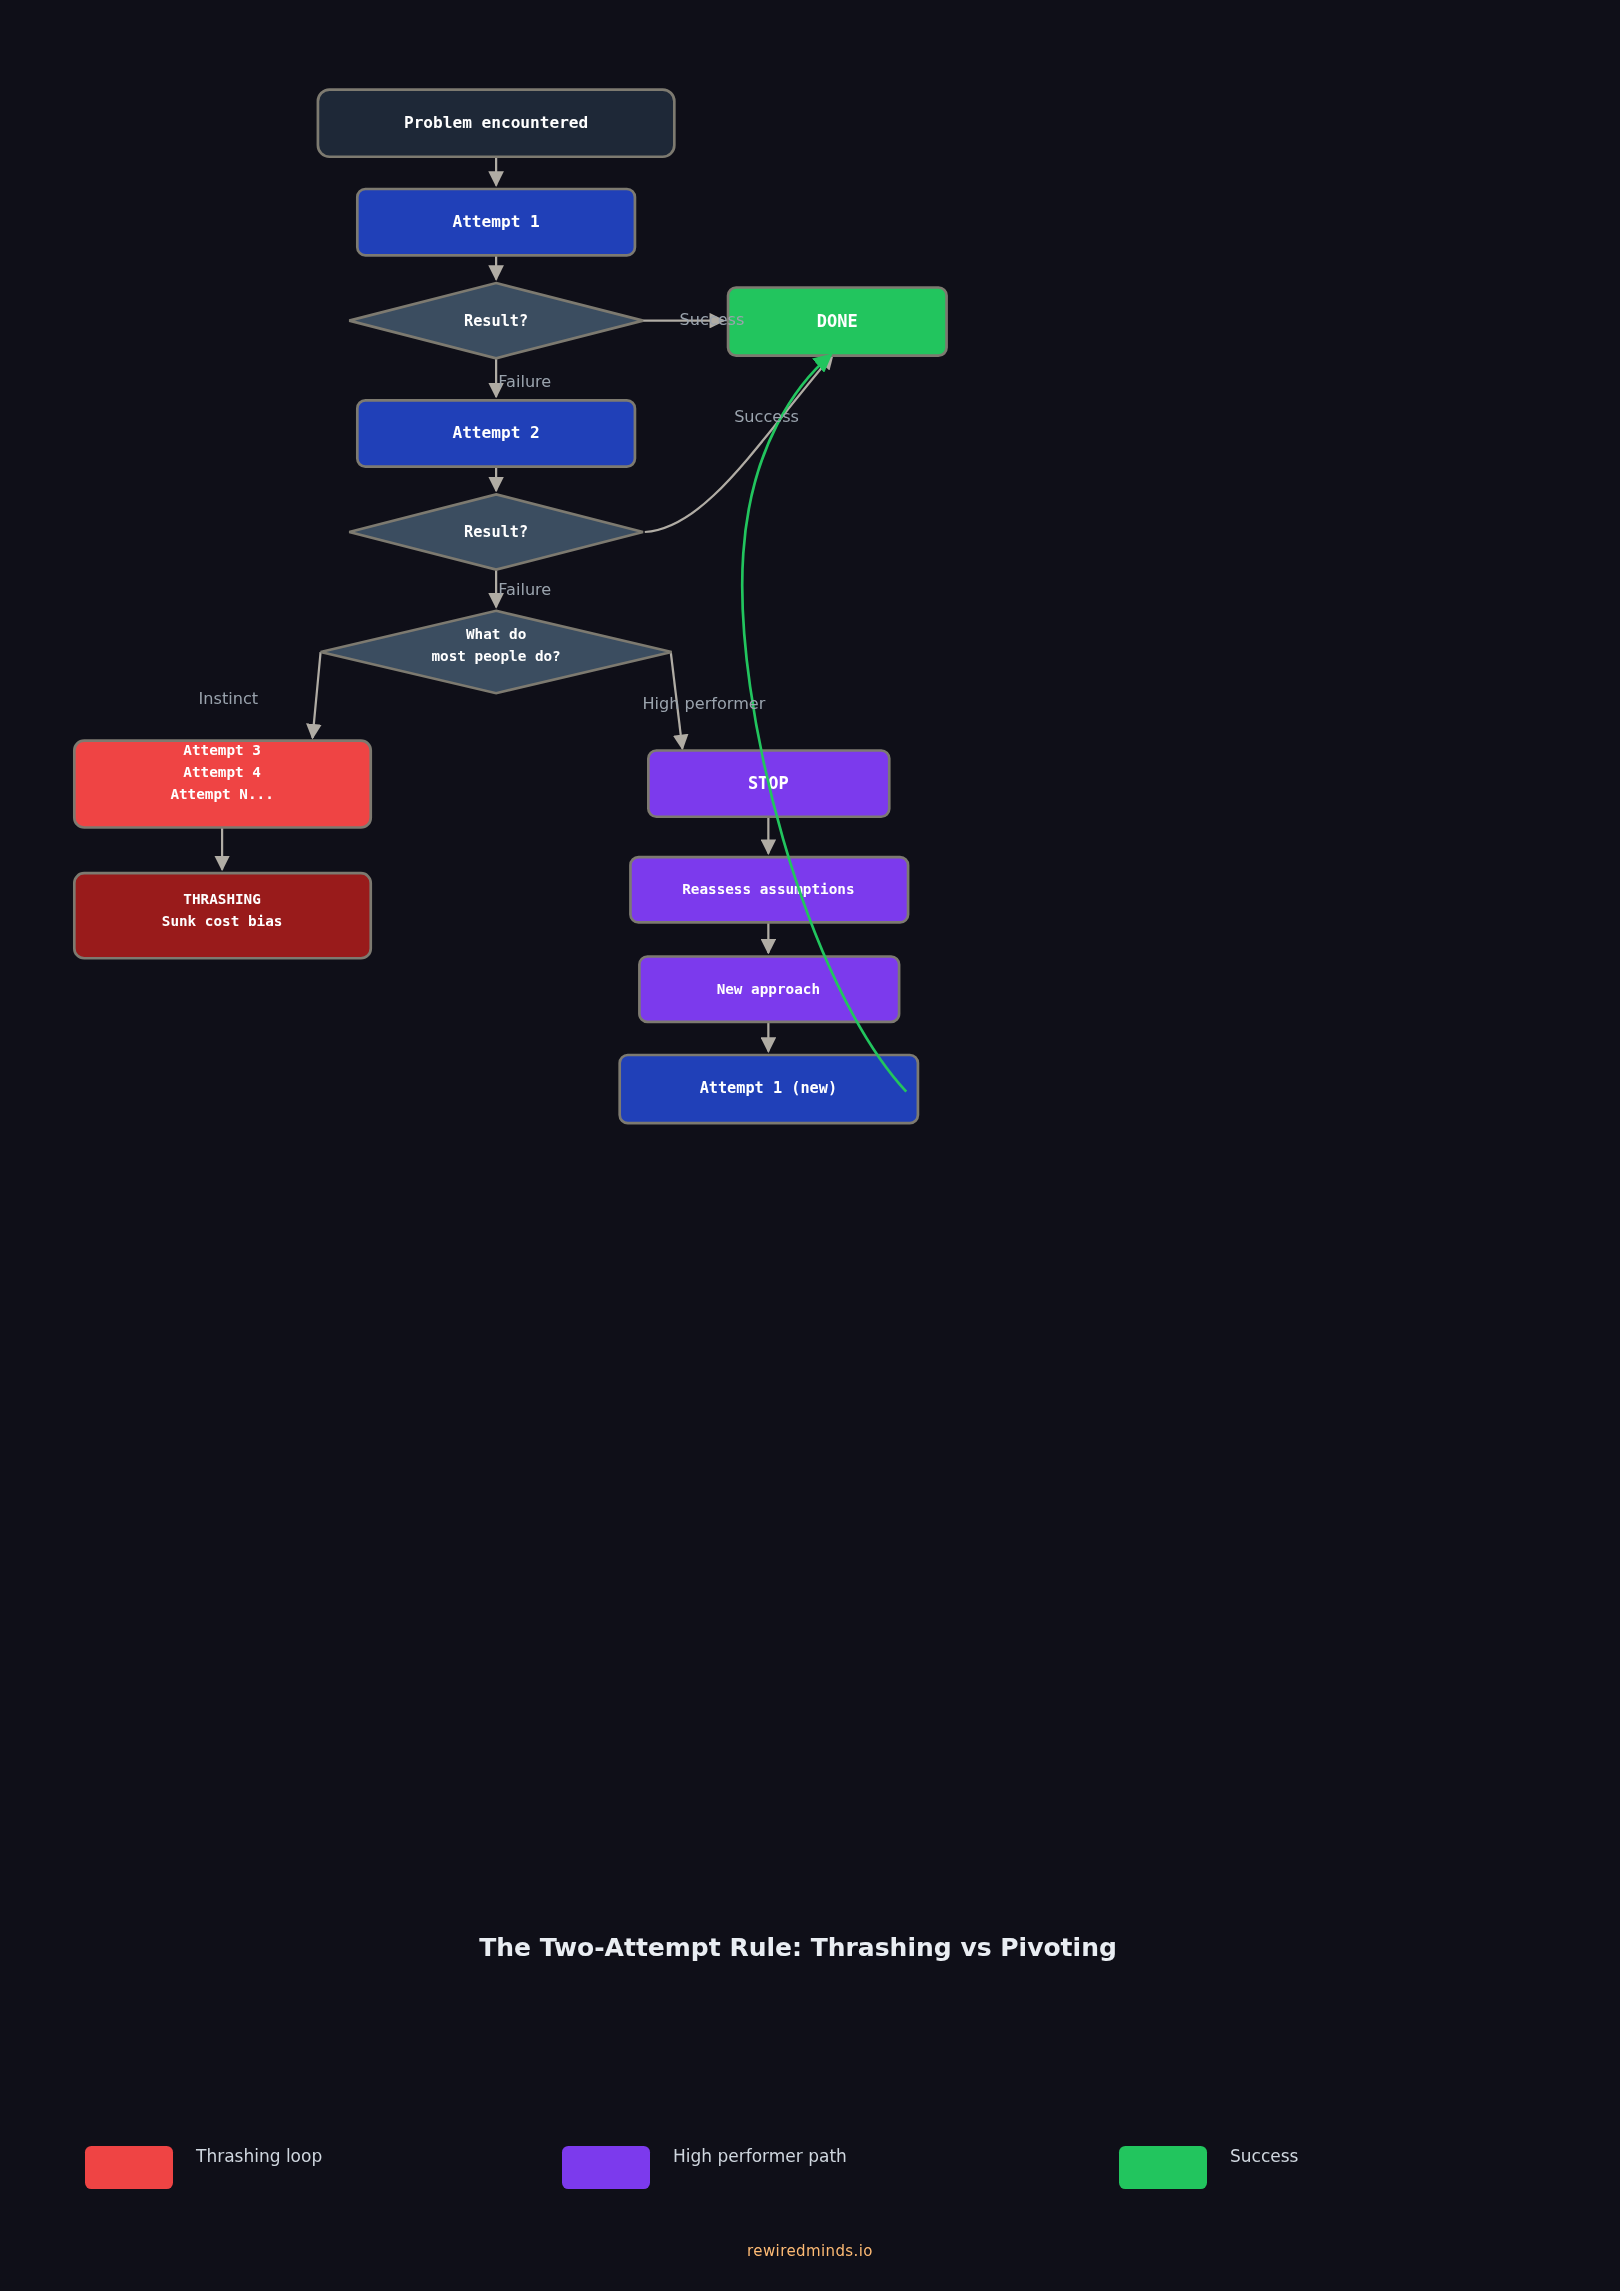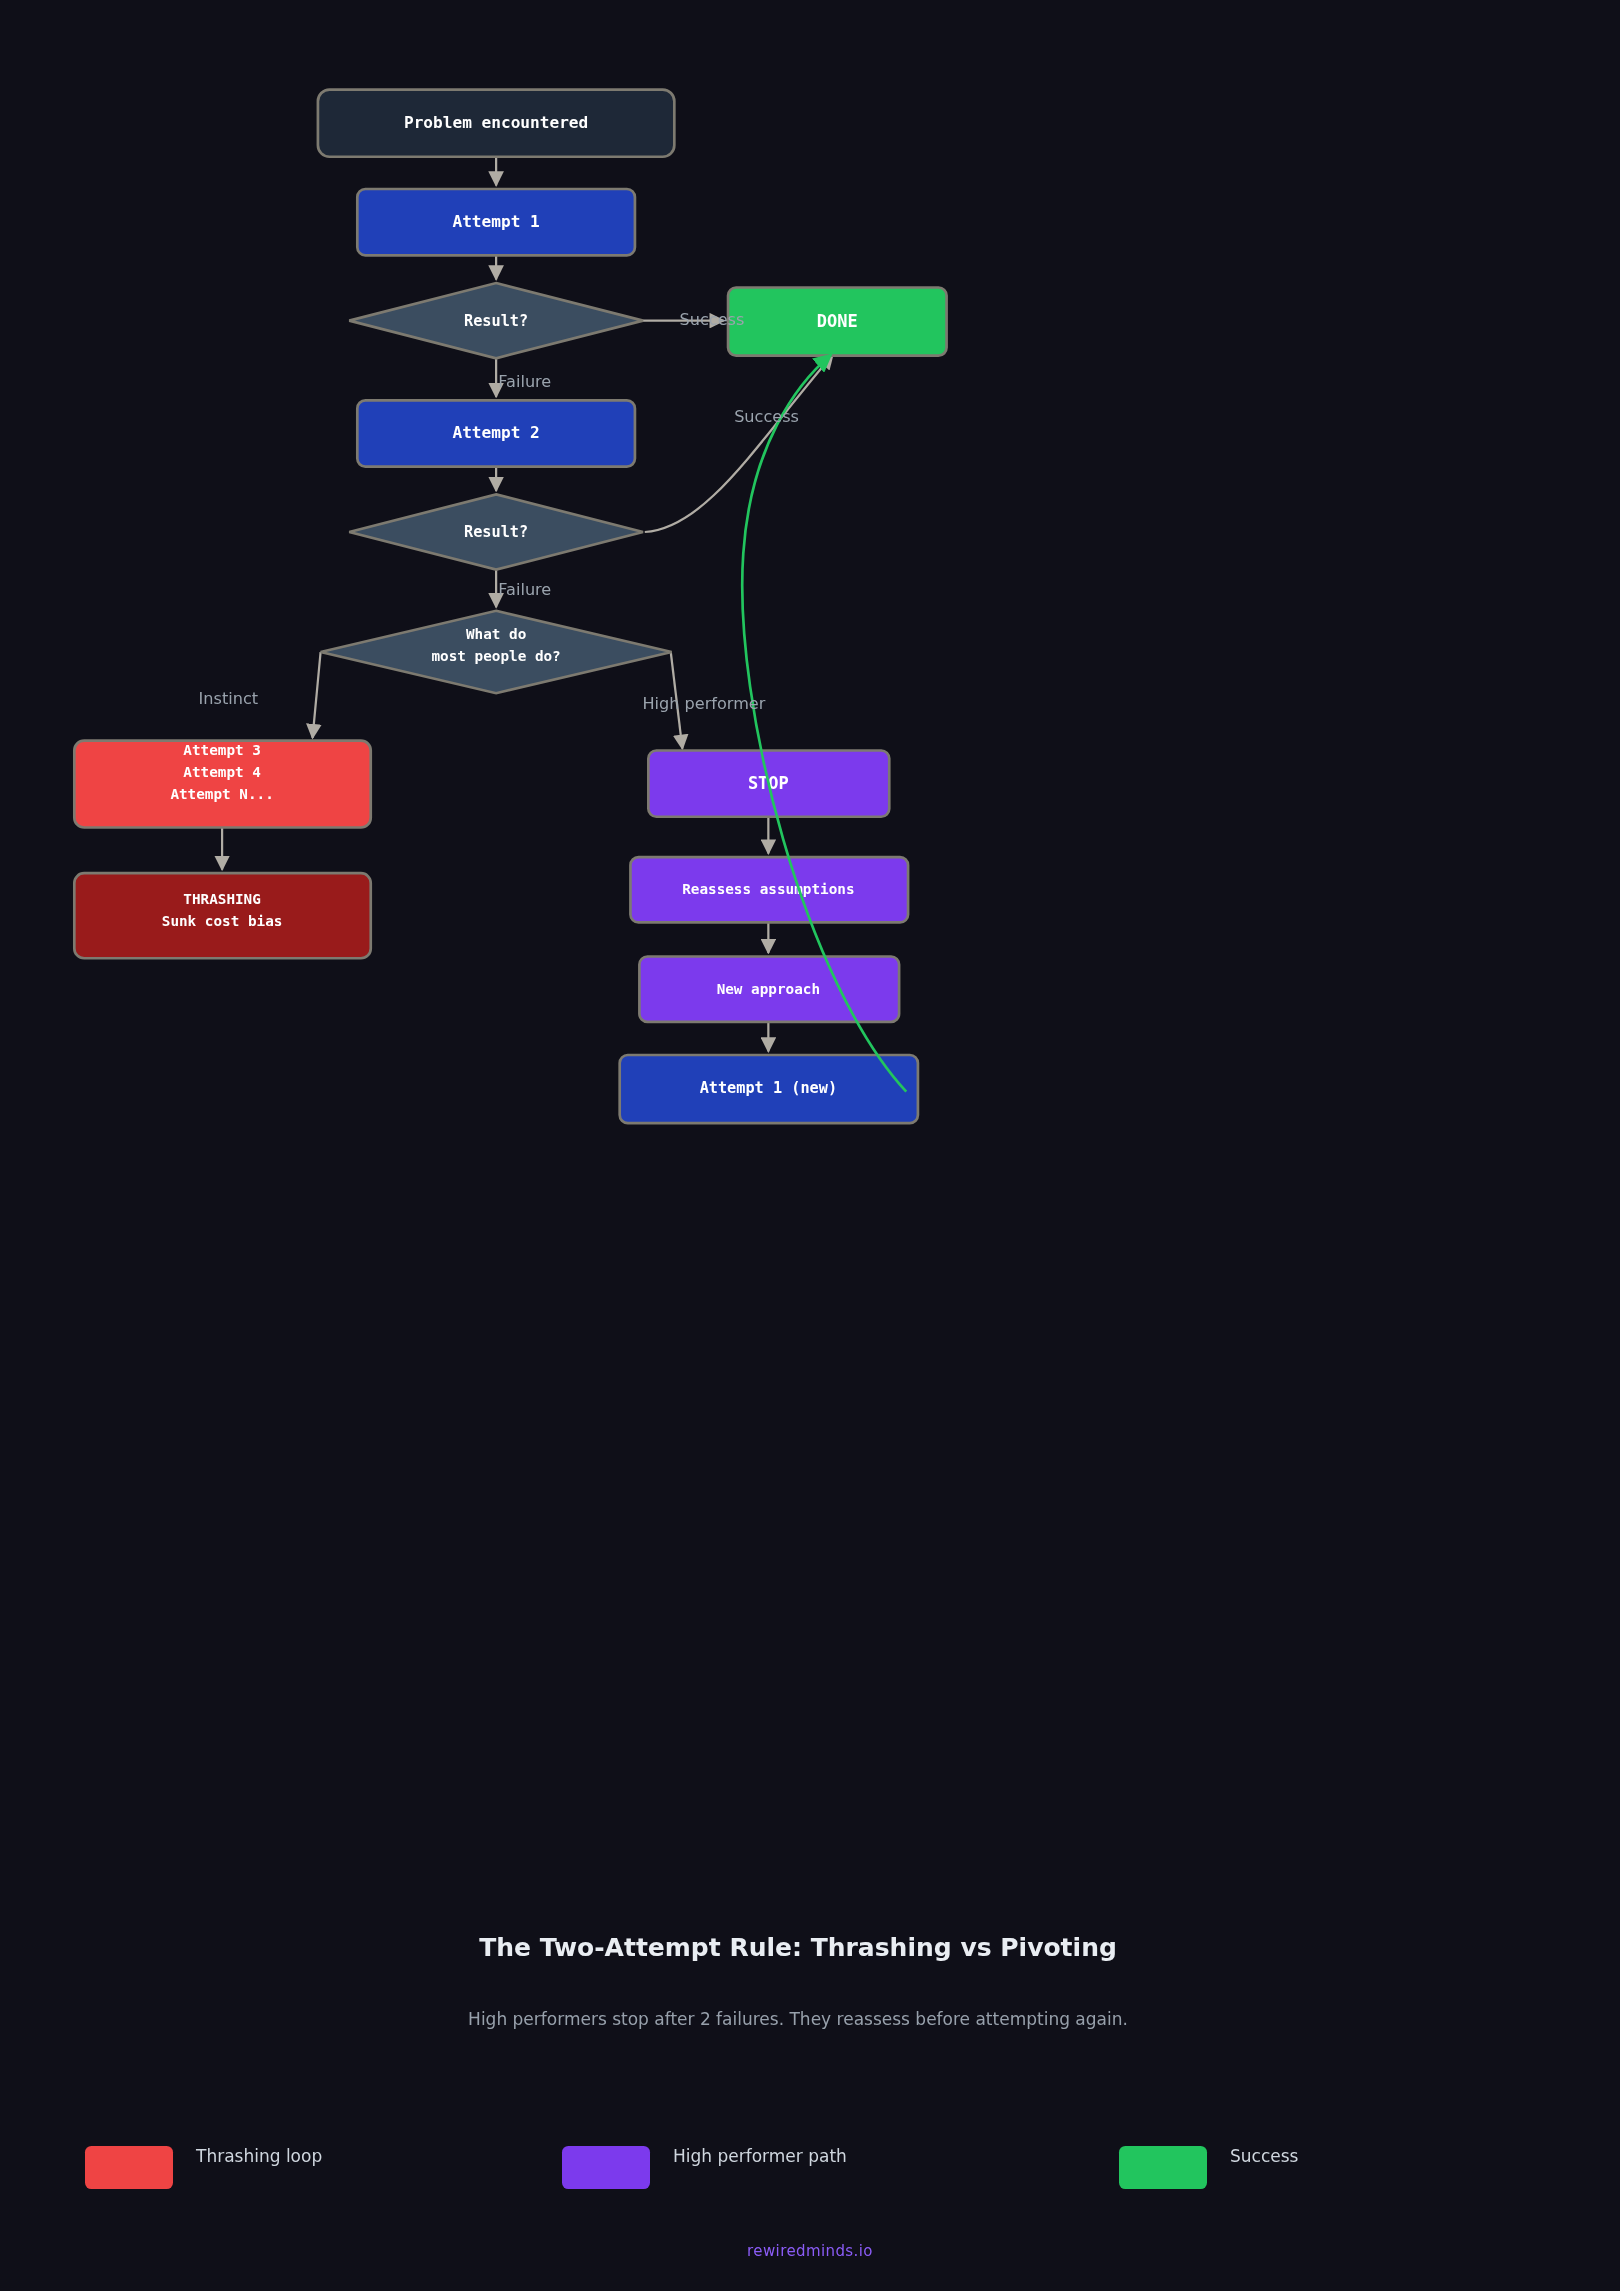--- a/index.html
+++ b/index.html
@@ -55,21 +55,21 @@
     font-family:"DejaVu Sans","Liberation Sans",sans-serif;
     font-size:17px;color:#cfd6de;white-space:nowrap;
   }
   #legend-0{left:85px;top:0;}
   #legend-1{left:562px;top:0;}
   #legend-2{left:1119px;top:0;}
 
   #footer{
     position:absolute;left:0;top:2226px;width:1620px;text-align:center;
     font-family:"DejaVu Sans","Liberation Sans",sans-serif;
-    font-size:15px;color:#8b5cf6;letter-spacing:0.4px;
+    font-size:15px;color:#fdba74;letter-spacing:0.4px;
   }
 </style>
 </head>
 <body>
 
 <div id="stage">
 
   <svg id="flow" viewBox="0 0 1809 2559">
     <defs>
       <marker id="arrow-gray" viewBox="0 0 10 10" refX="9" refY="5" markerWidth="7" markerHeight="7" orient="auto-start-reverse">
@@ -189,21 +189,20 @@
       <text class="edge-label" x="795" y="340">Success</text>
       <text class="edge-label" x="586" y="409">Failure</text>
       <text class="edge-label" x="856" y="448">Success</text>
       <text class="edge-label" x="586" y="641">Failure</text>
       <text class="edge-label" x="255" y="763">Instinct</text>
       <text class="edge-label" x="786" y="769">High performer</text>
     </g>
   </svg>
 
   <div class="caption-wrap" id="chart-title">The Two-Attempt Rule: Thrashing vs Pivoting</div>
-  <div class="caption-wrap" id="chart-subtitle">High performers stop after 2 failures. They reassess before attempting again.</div>
 
   <div id="legend">
     <div class="legend-item" id="legend-0">
       <span class="swatch" style="background:#ef4444;"></span>
       <span class="legend-text">Thrashing loop</span>
     </div>
     <div class="legend-item" id="legend-1">
       <span class="swatch" style="background:#7c3aed;"></span>
       <span class="legend-text">High performer path</span>
     </div>

